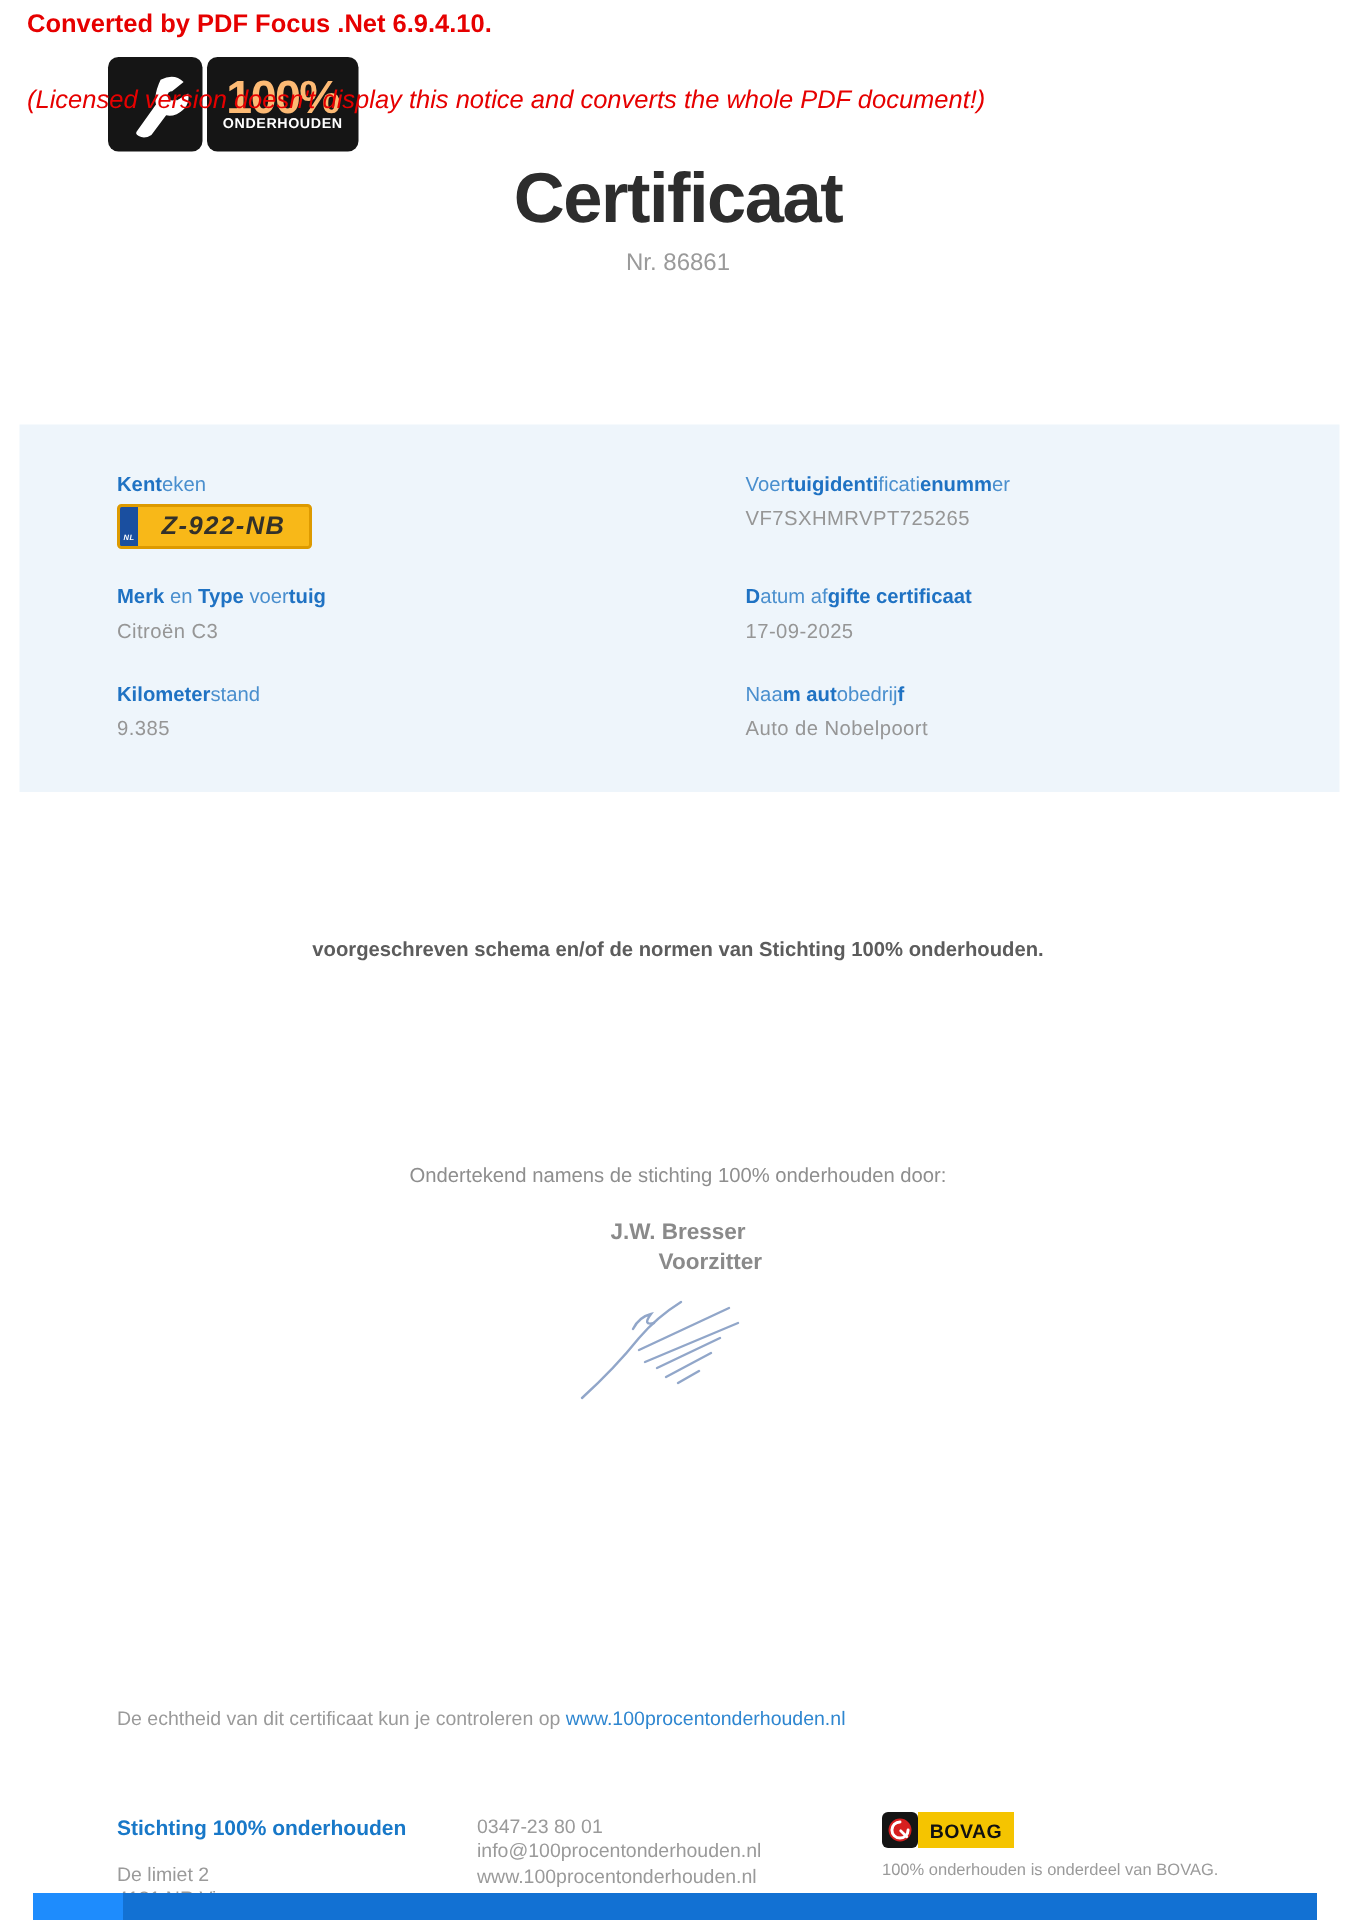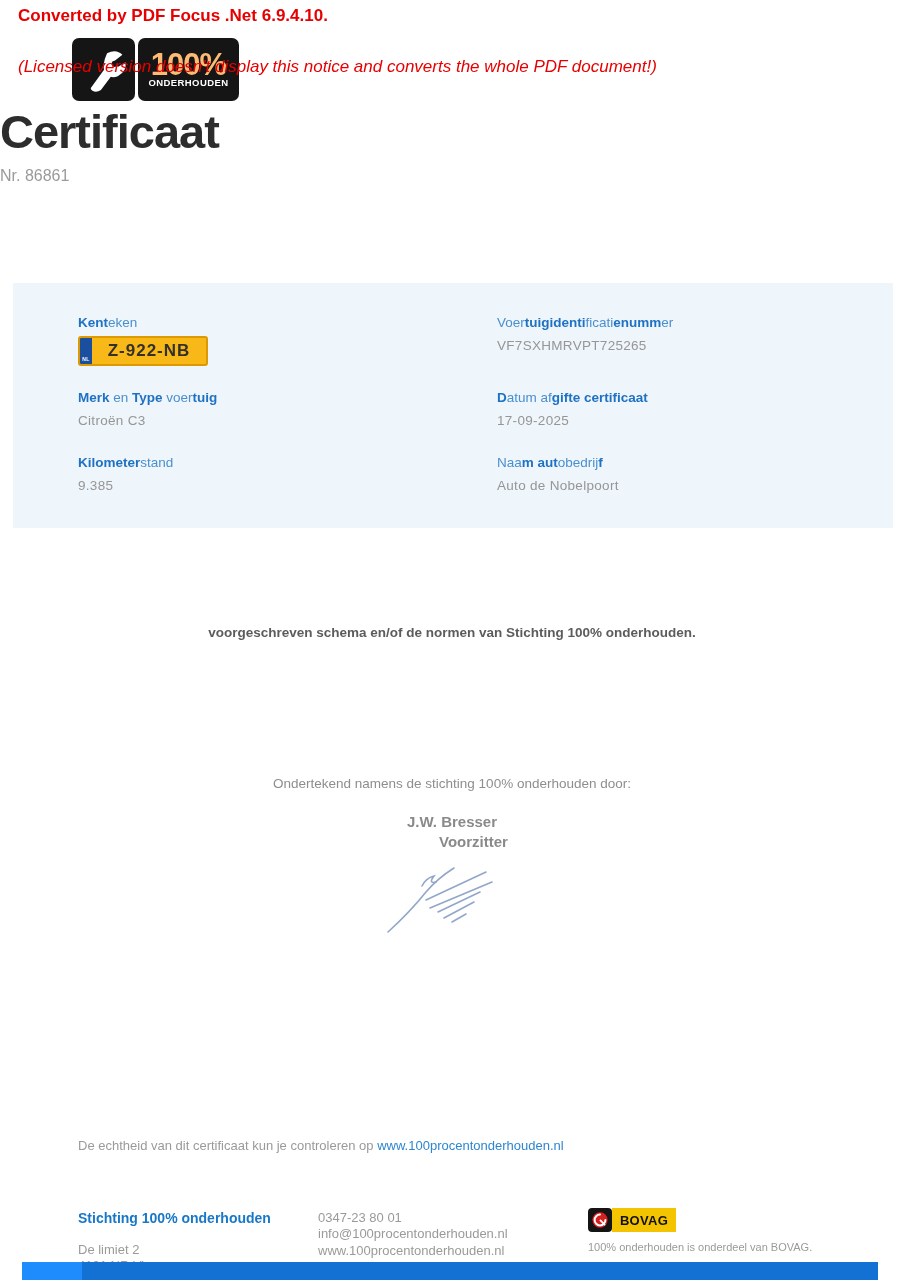--- a/index.html
+++ b/index.html
@@ -19,39 +19,39 @@
     font-size:17px; font-style:italic; color:#e60000; white-space:nowrap;
   }
   
   .brand { position:absolute; left:72px; top:38px; display:flex; gap:3px; z-index:2; }
   .brand-tile { background:#151515; border-radius:7px; }
   .brand-icon-tile { width:63px; height:63px; display:flex; align-items:center; justify-content:center; }
   .brand-text-tile { width:101px; height:63px; display:flex; flex-direction:column; align-items:center; justify-content:center; overflow:hidden; }
   .brand-percent { color:#fdba74; font-weight:bold; font-size:31px; line-height:28px; letter-spacing:-1px; }
   .brand-sub { color:#fff; font-weight:bold; font-size:9.5px; letter-spacing:0.4px; margin-top:-2px; }
   
-  .title-wrap { position:absolute; left:0; top:104px; width:100%; }
+  .title-wrap { position:absolute; left:0; top:104px; width:100%; text-align:center; }
   .title { font-size:47px; font-weight:bold; color:#2d2d2d; letter-spacing:-1px; }
   .cert-nr { margin-top:8px; font-size:16px; color:#9a9a9a; }
   
   .info-box { position:absolute; left:13px; top:283px; width:880px; height:245px; background:#eef5fb; }
   .field { position:absolute; }
   .field-label { font-size:13.5px; color:#4a8fce; }
   .field-label .seg-b { font-weight:bold; color:#1f72c3; }
   .field-value { margin-top:8px; font-size:13.5px; color:#969696; letter-spacing:0.3px; }
   .f-kenteken { left:78px; top:315px; }
   .f-vin { left:497px; top:315px; }
   .f-merk { left:78px; top:390px; }
   .f-datum { left:497px; top:390px; }
   .f-km { left:78px; top:455px; }
   .f-bedrijf { left:497px; top:455px; }
   
   .plate {
     margin-top:6px; width:130px; height:30px; display:flex;
-    border:2px solid #dd9a00; border-radius:3px; overflow:hidden; background:#f8b818;
+    border:2px solid #dd9a00; border-radius:3px; overflow:hidden; background:#f8b818;font-style:italic;
   }
   .plate-strip {
     width:12px; background:#1a4fa0; color:#fff; font-size:5px; font-weight:bold;
     display:flex; align-items:flex-end; justify-content:center; padding-bottom:2px;
   }
   .plate-number {
     flex:1; display:flex; align-items:center; justify-content:center;
     font-size:17px; font-weight:bold; color:#33312a; letter-spacing:1px;
   }
   

